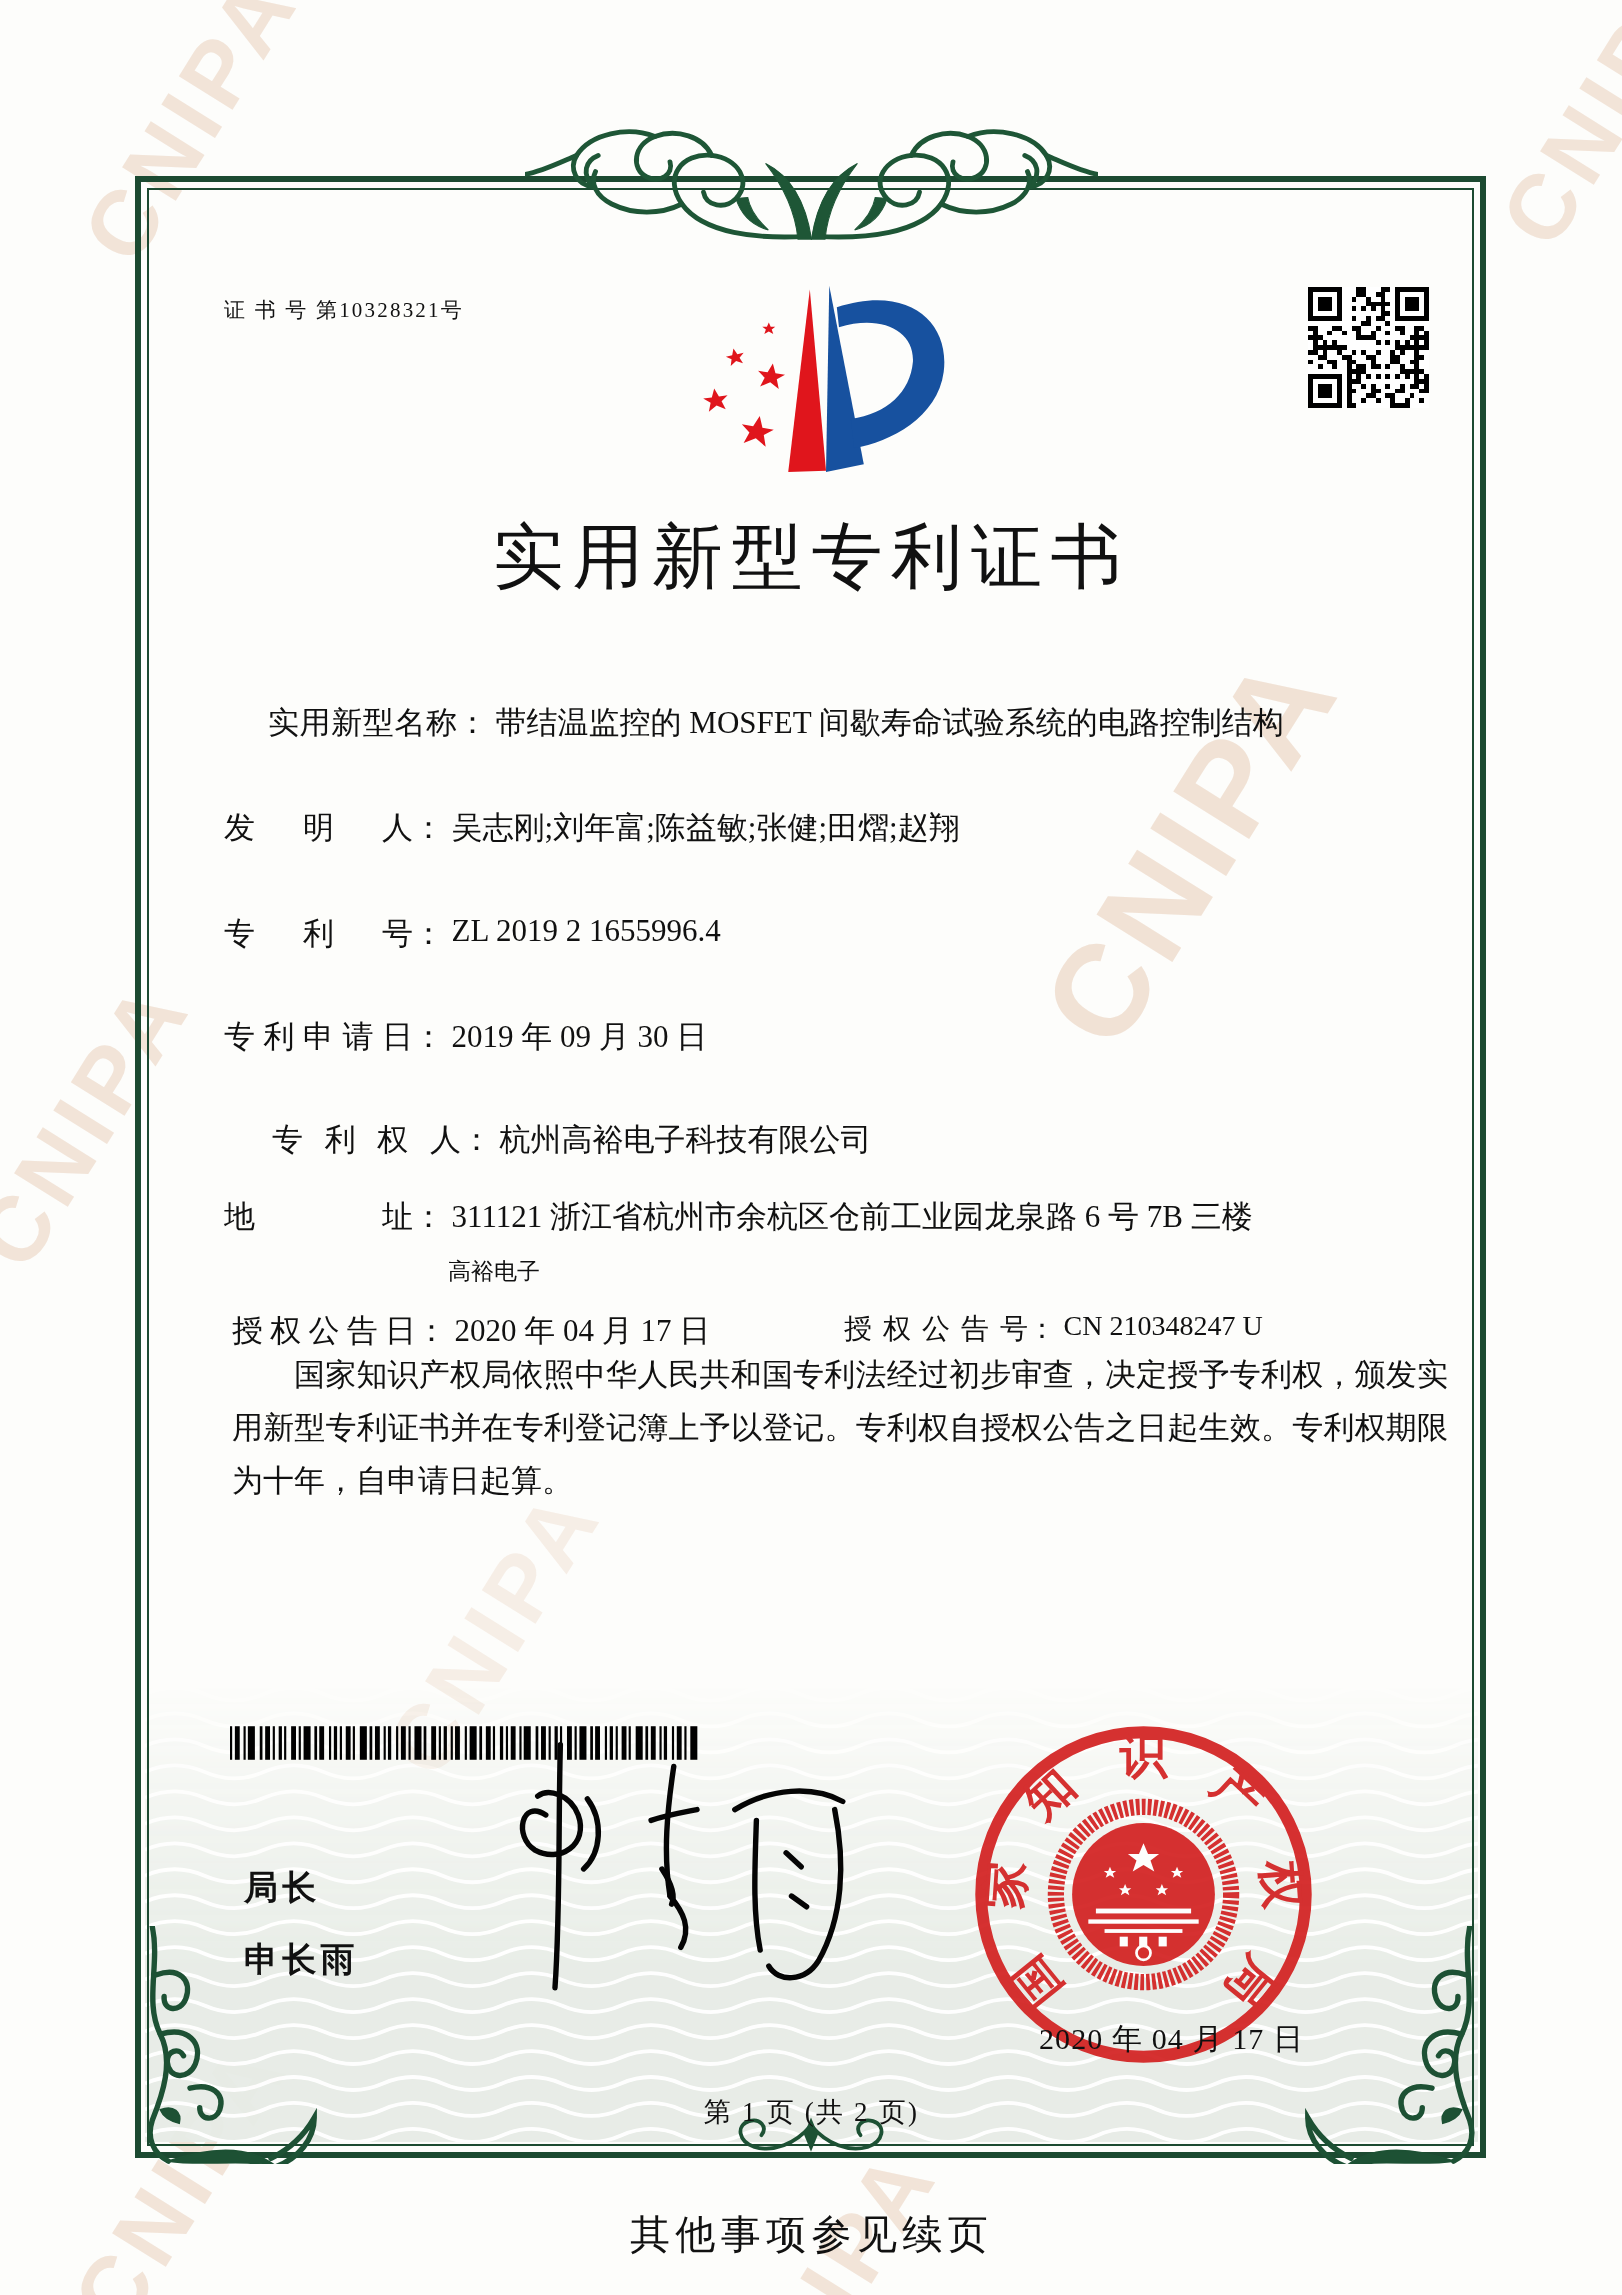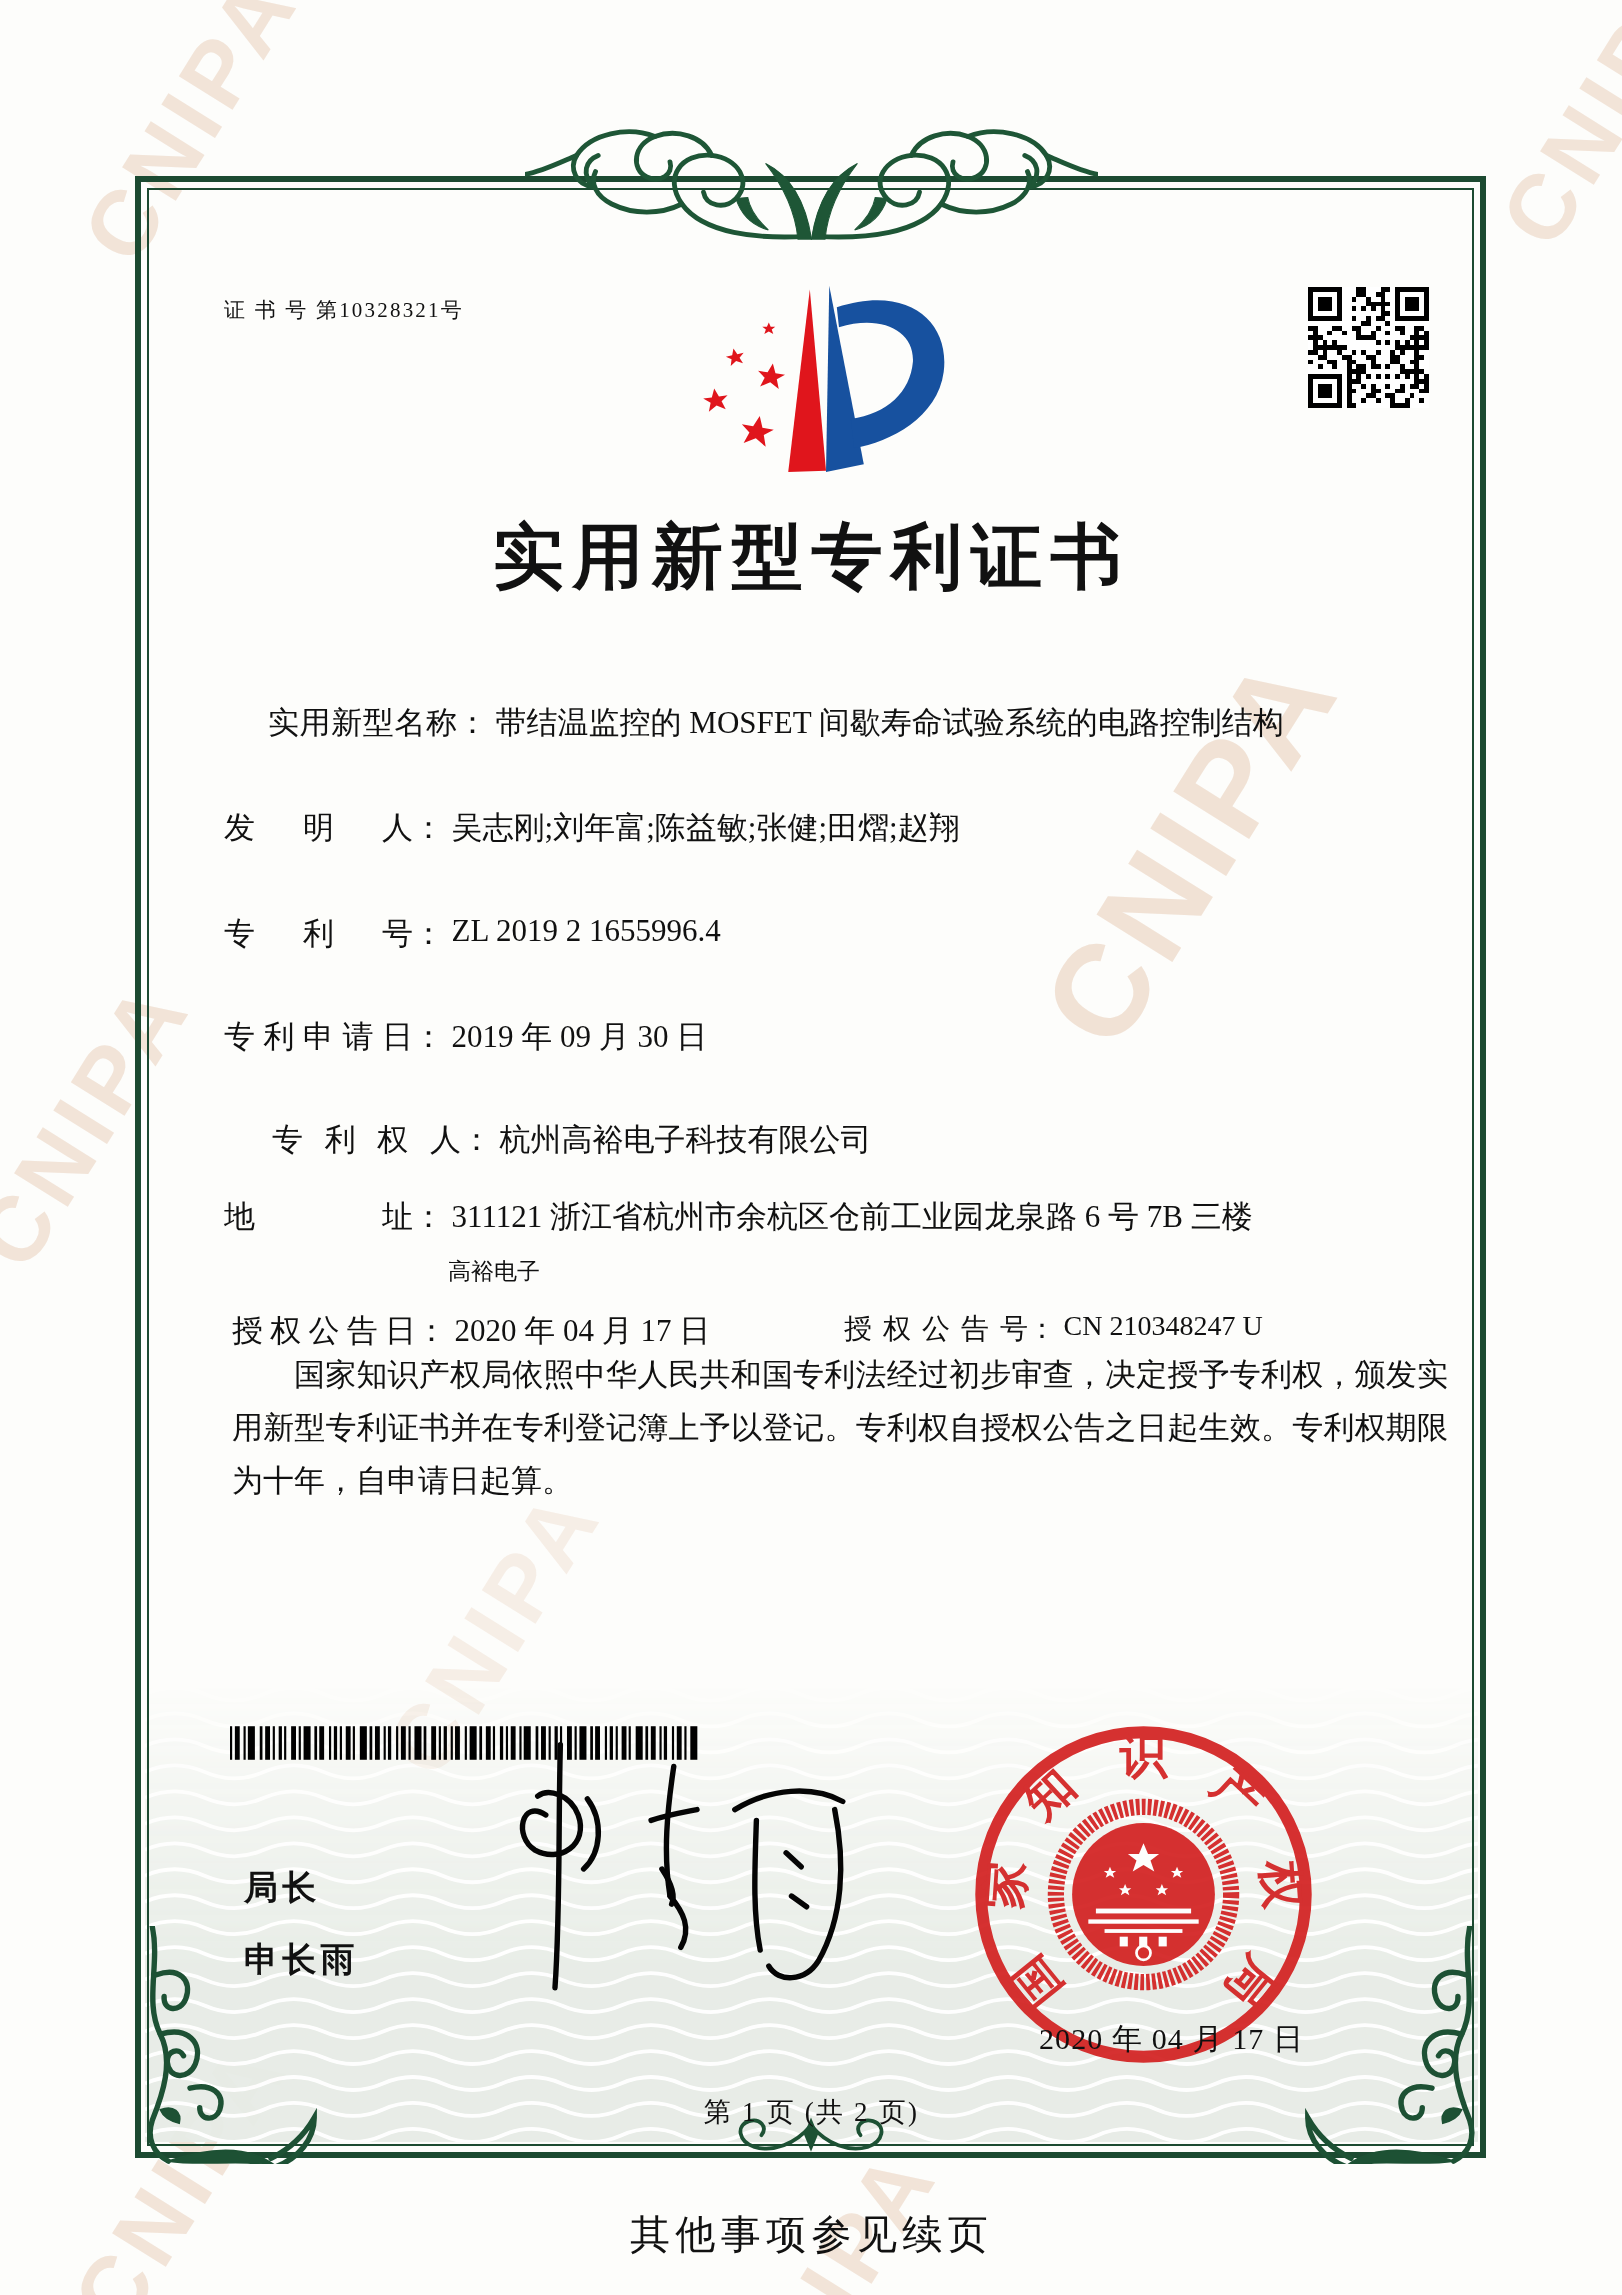--- a/index.html
+++ b/index.html
@@ -13,21 +13,21 @@
   
   .frame-outer{position:absolute;left:135px;top:176px;width:1339px;height:1970px;border:6.5px solid #1c4a31;}
   .frame-inner{position:absolute;left:147px;top:188px;width:1323px;height:1954px;border:2.7px solid #1c4a31;}
   .deco{position:absolute;}
   #waves{position:absolute;left:145px;top:1682px;opacity:.95;
          -webkit-mask-image:linear-gradient(to bottom,rgba(0,0,0,0),rgba(0,0,0,.5) 28%,#000 62%);
          mask-image:linear-gradient(to bottom,rgba(0,0,0,0),rgba(0,0,0,.5) 28%,#000 62%);}
   
   .certno{position:absolute;left:224px;top:296px;font-size:21px;letter-spacing:2.2px;}
   .title{position:absolute;left:0;top:510px;width:100%;text-align:center;
-         font-size:71px;font-weight:700;letter-spacing:8.7px;}
+         font-size:71px;font-weight:400;letter-spacing:8.7px;}
   .row{position:absolute;left:224px;font-size:31px;white-space:nowrap;}
   .lbl{display:inline-block;width:189px;text-align:justify;text-align-last:justify;vertical-align:top;}
   .lbl5{display:inline-block;width:184px;text-align:justify;text-align-last:justify;vertical-align:top;}
   .colon{display:inline-block;vertical-align:top;}
   .val{display:inline-block;margin-left:7.6px;vertical-align:top;}
   .r1{top:702px;margin-left:44px;} .r2{top:807px;} .r3{top:913px;} .r4{top:1016px;} .r5{top:1119px;margin-left:48px;}
   .r6{top:1196px;} .r7{top:1310px;margin-left:8px;}
   .addr2{position:absolute;left:448px;top:1256px;font-size:23px;}
   .row7b{position:absolute;left:844px;top:1310px;font-size:28px;white-space:nowrap;}
   .paras{position:absolute;left:232px;top:1348px;width:1216px;font-size:31px;line-height:53px;

